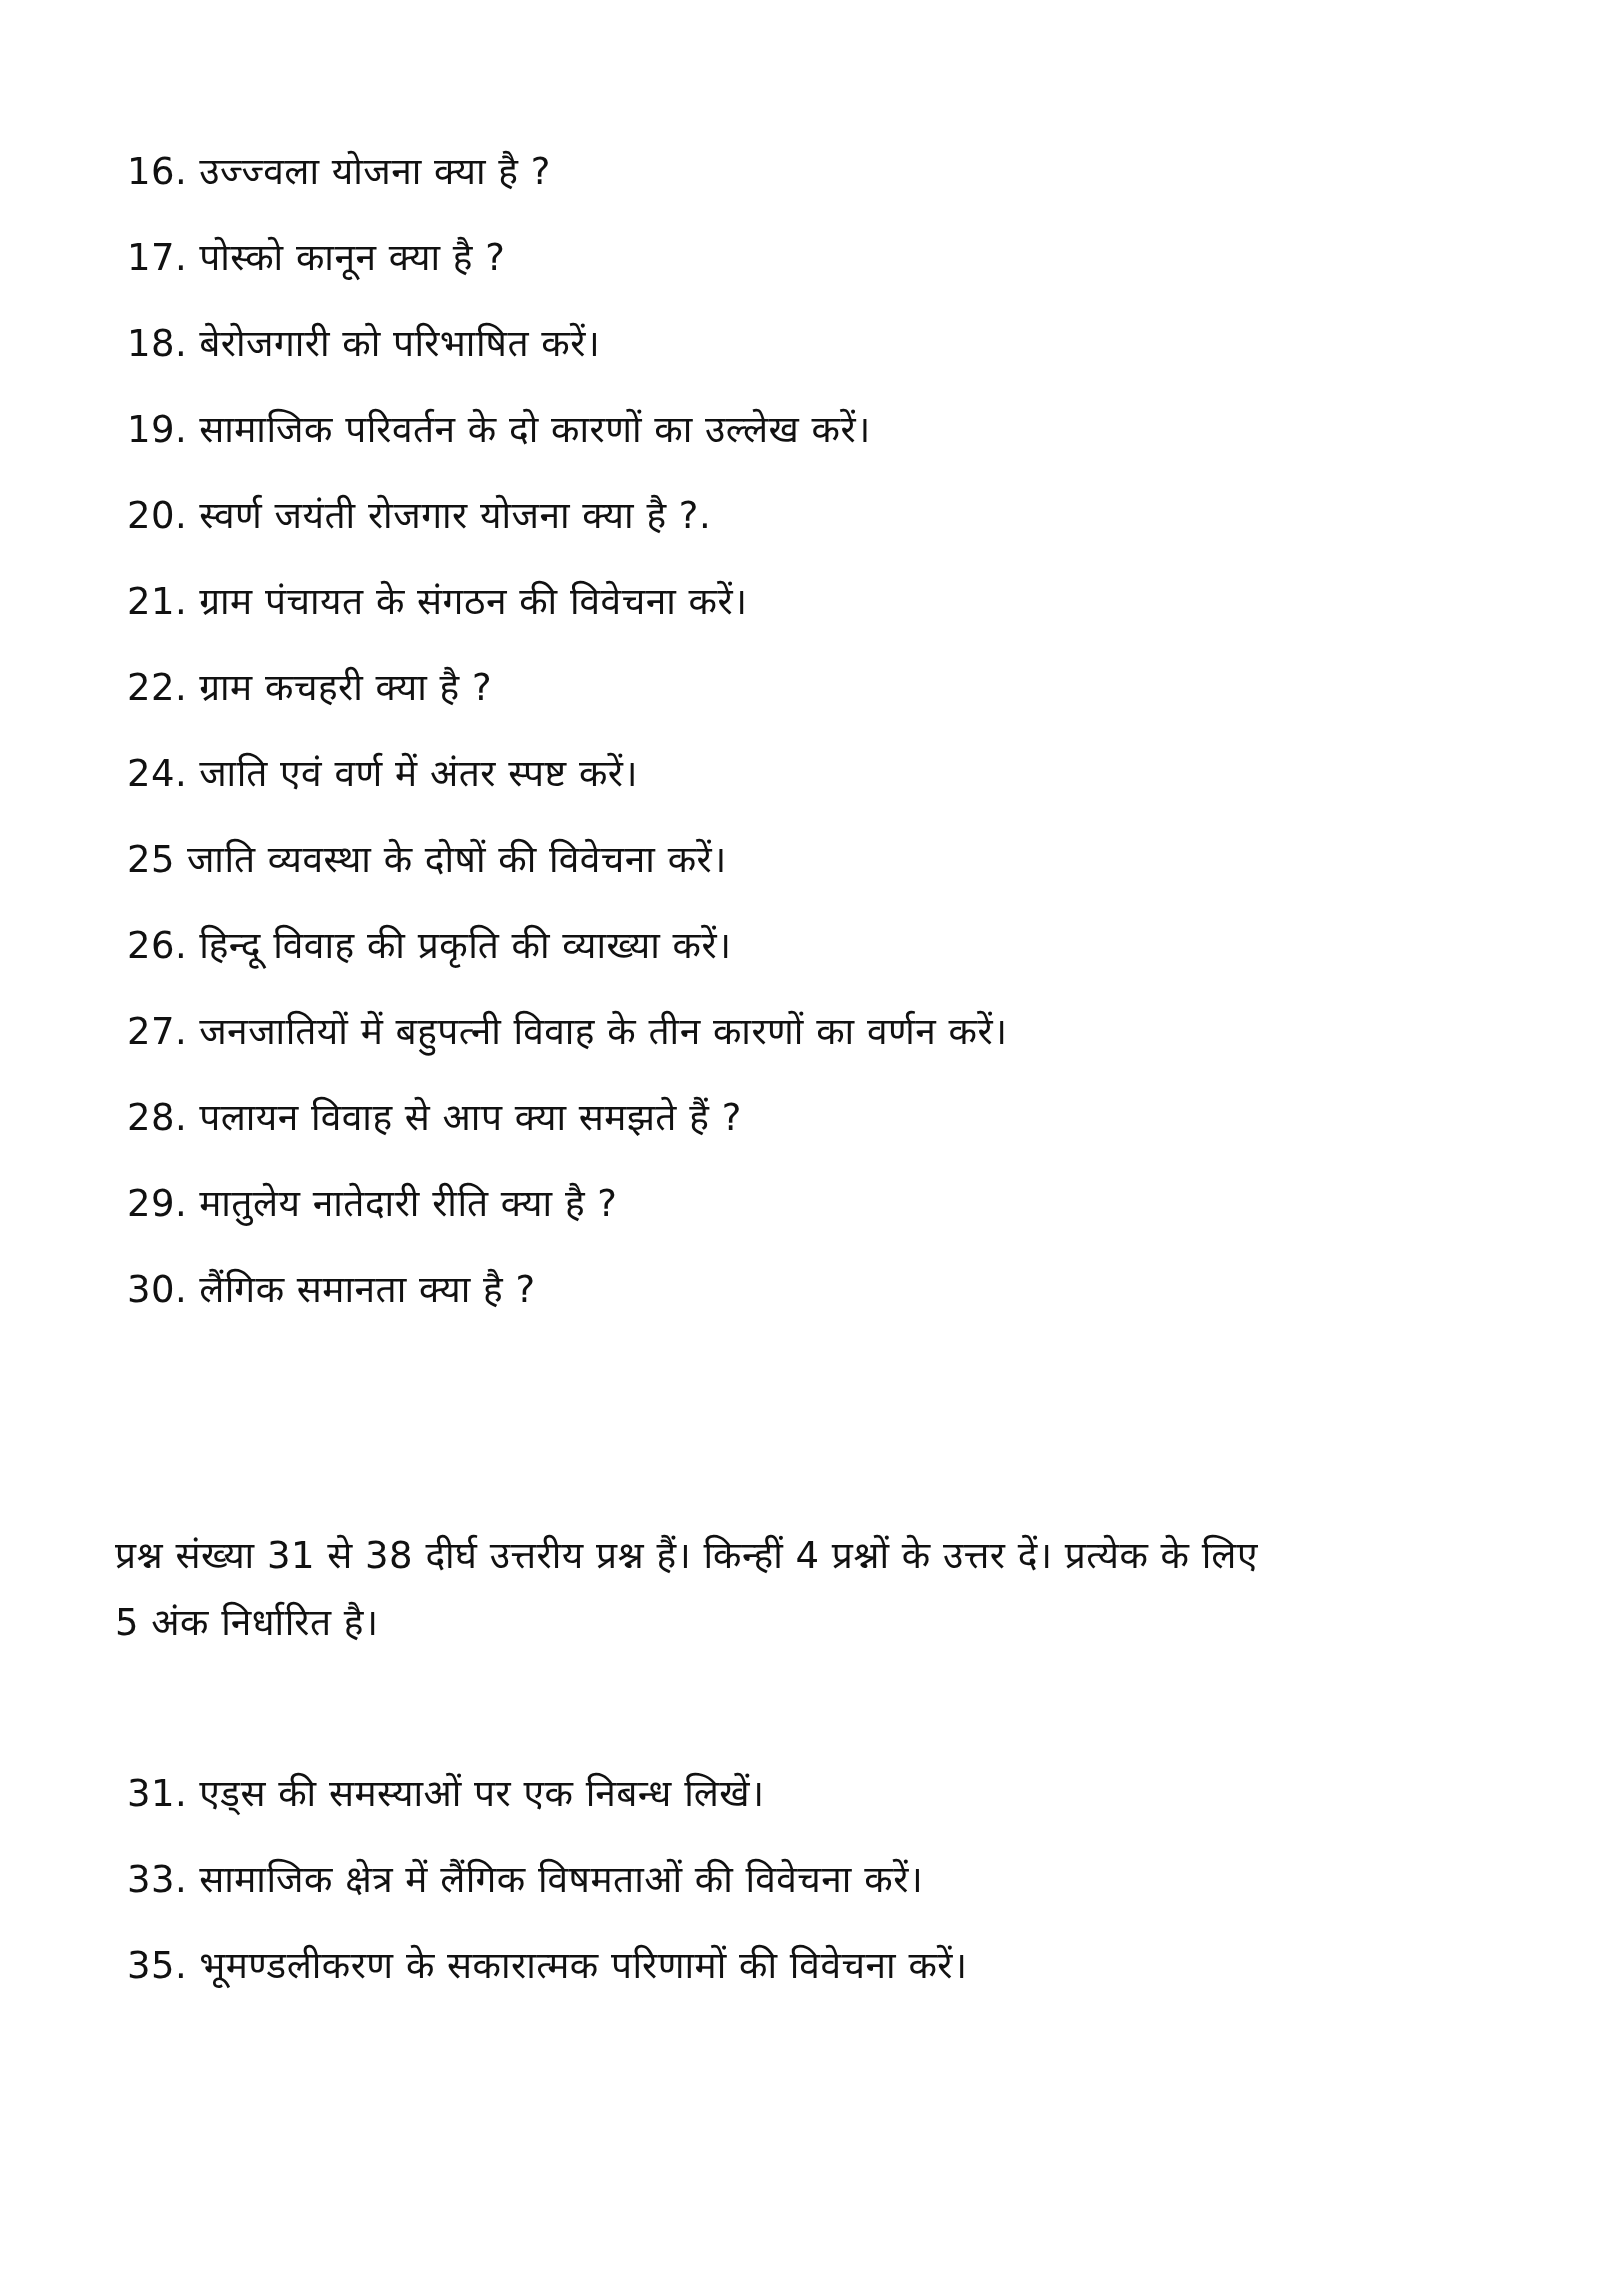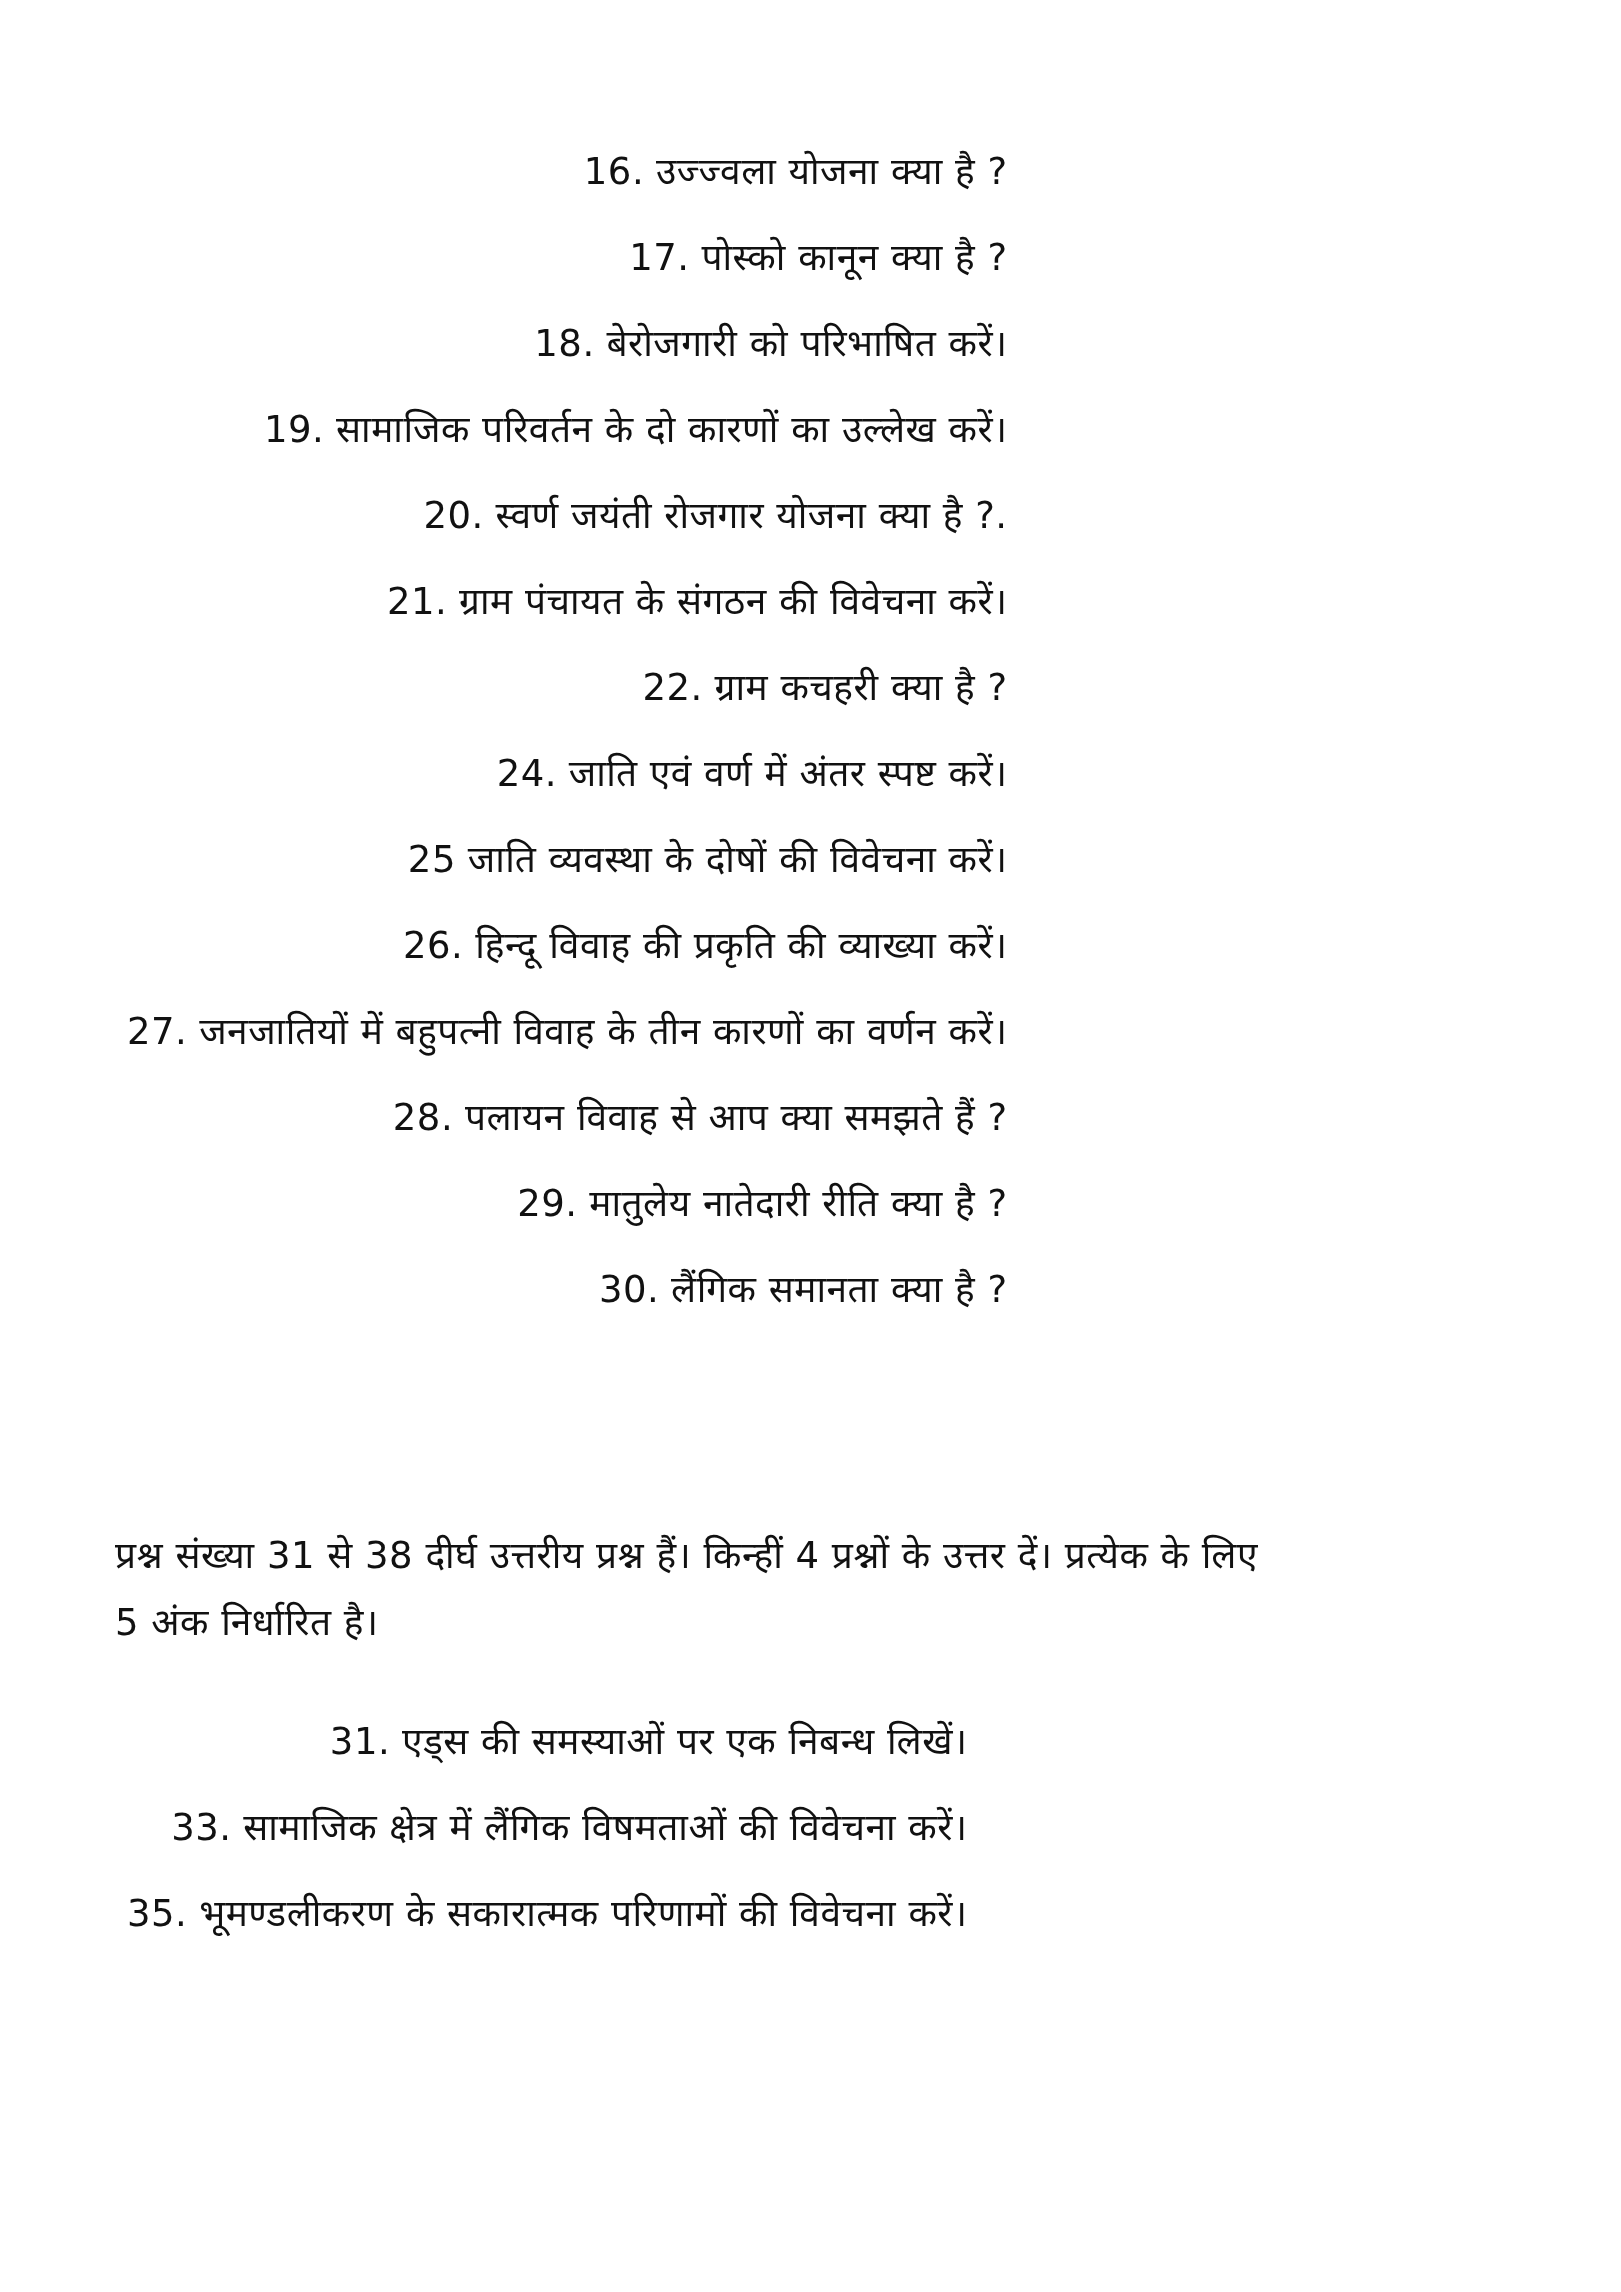--- a/index.html
+++ b/index.html
@@ -24,28 +24,27 @@
       background: #ffffff;
     }
     .q-list {
       position: absolute;
       left: 127px;
       margin: 0;
       padding: 0;
       list-style: none;
     }
     .q-list.short { top: 142px; }
-    .q-list.long { top: 1712px; }
+    .q-list.long { top: 1764px; }
     .q-item {
       height: 86px;
       line-height: 59px;
       font-size: 37px;
       white-space: nowrap;
       letter-spacing: 0.5px;
-      text-align: right;
     }
     .q-num {
       display: inline-block;
       margin-right: 11.8px;
     }
     .q-text {
       display: inline;
     }
     .instruction {
       position: absolute;

